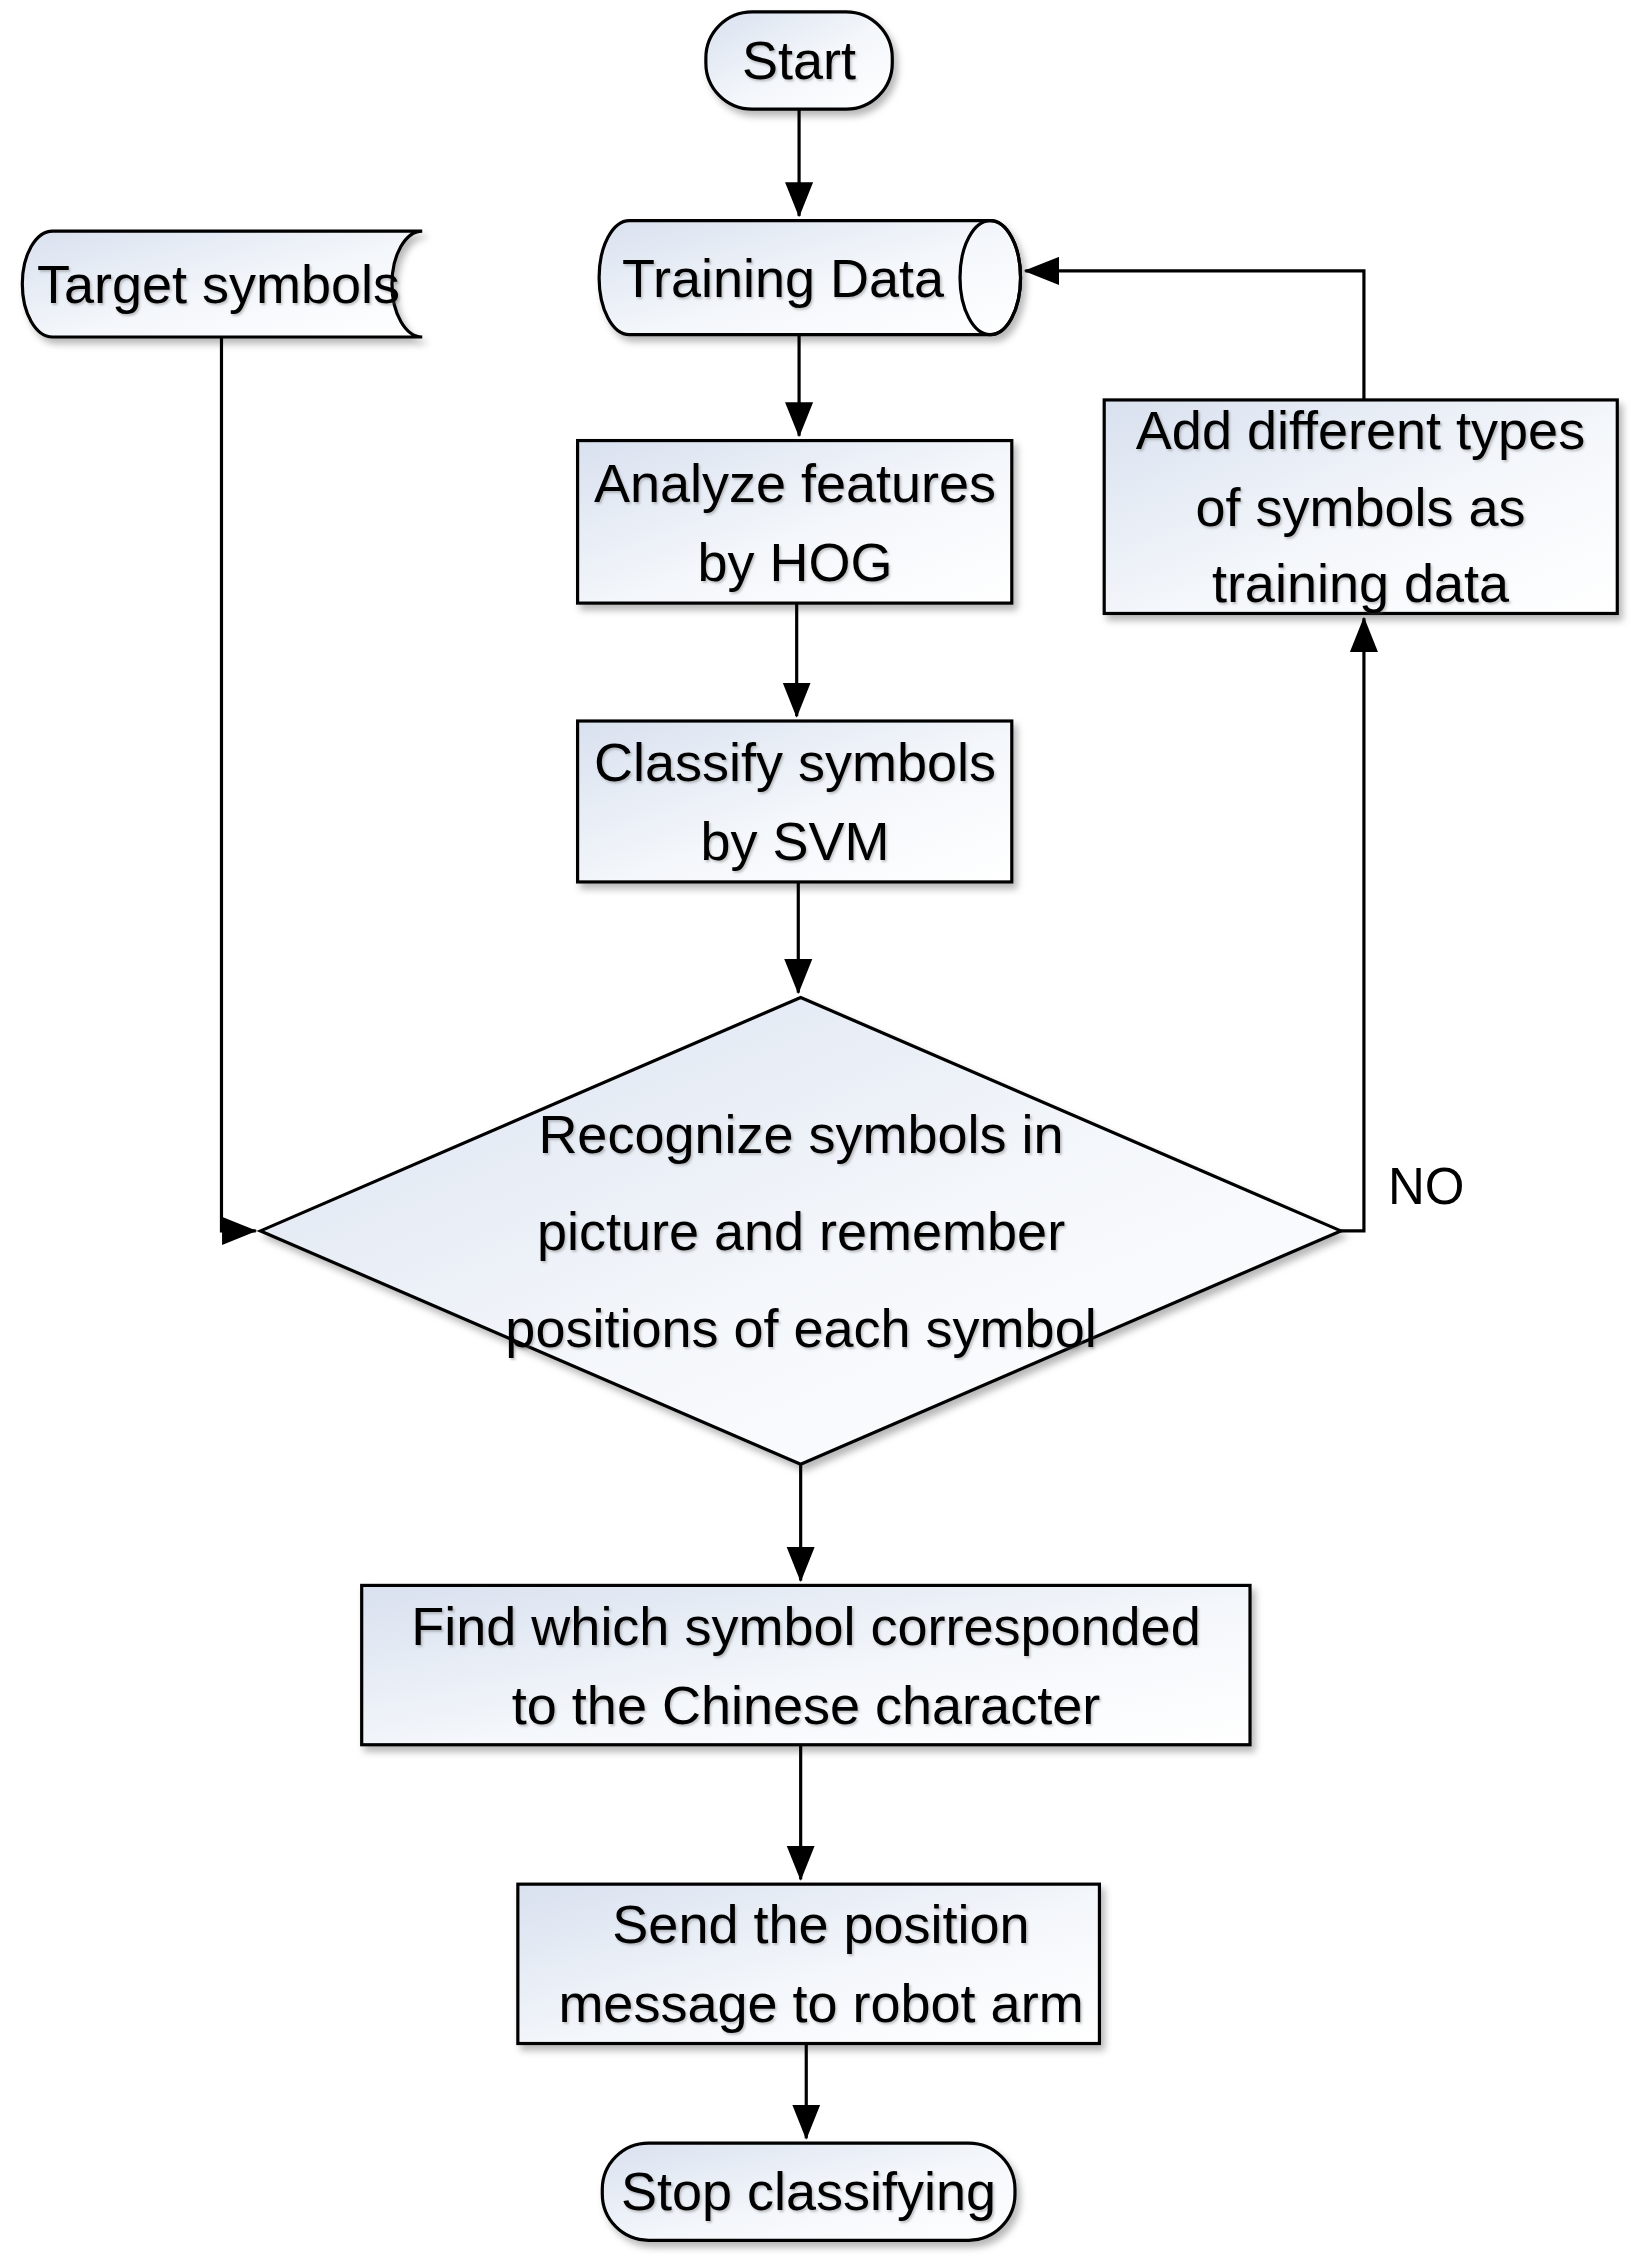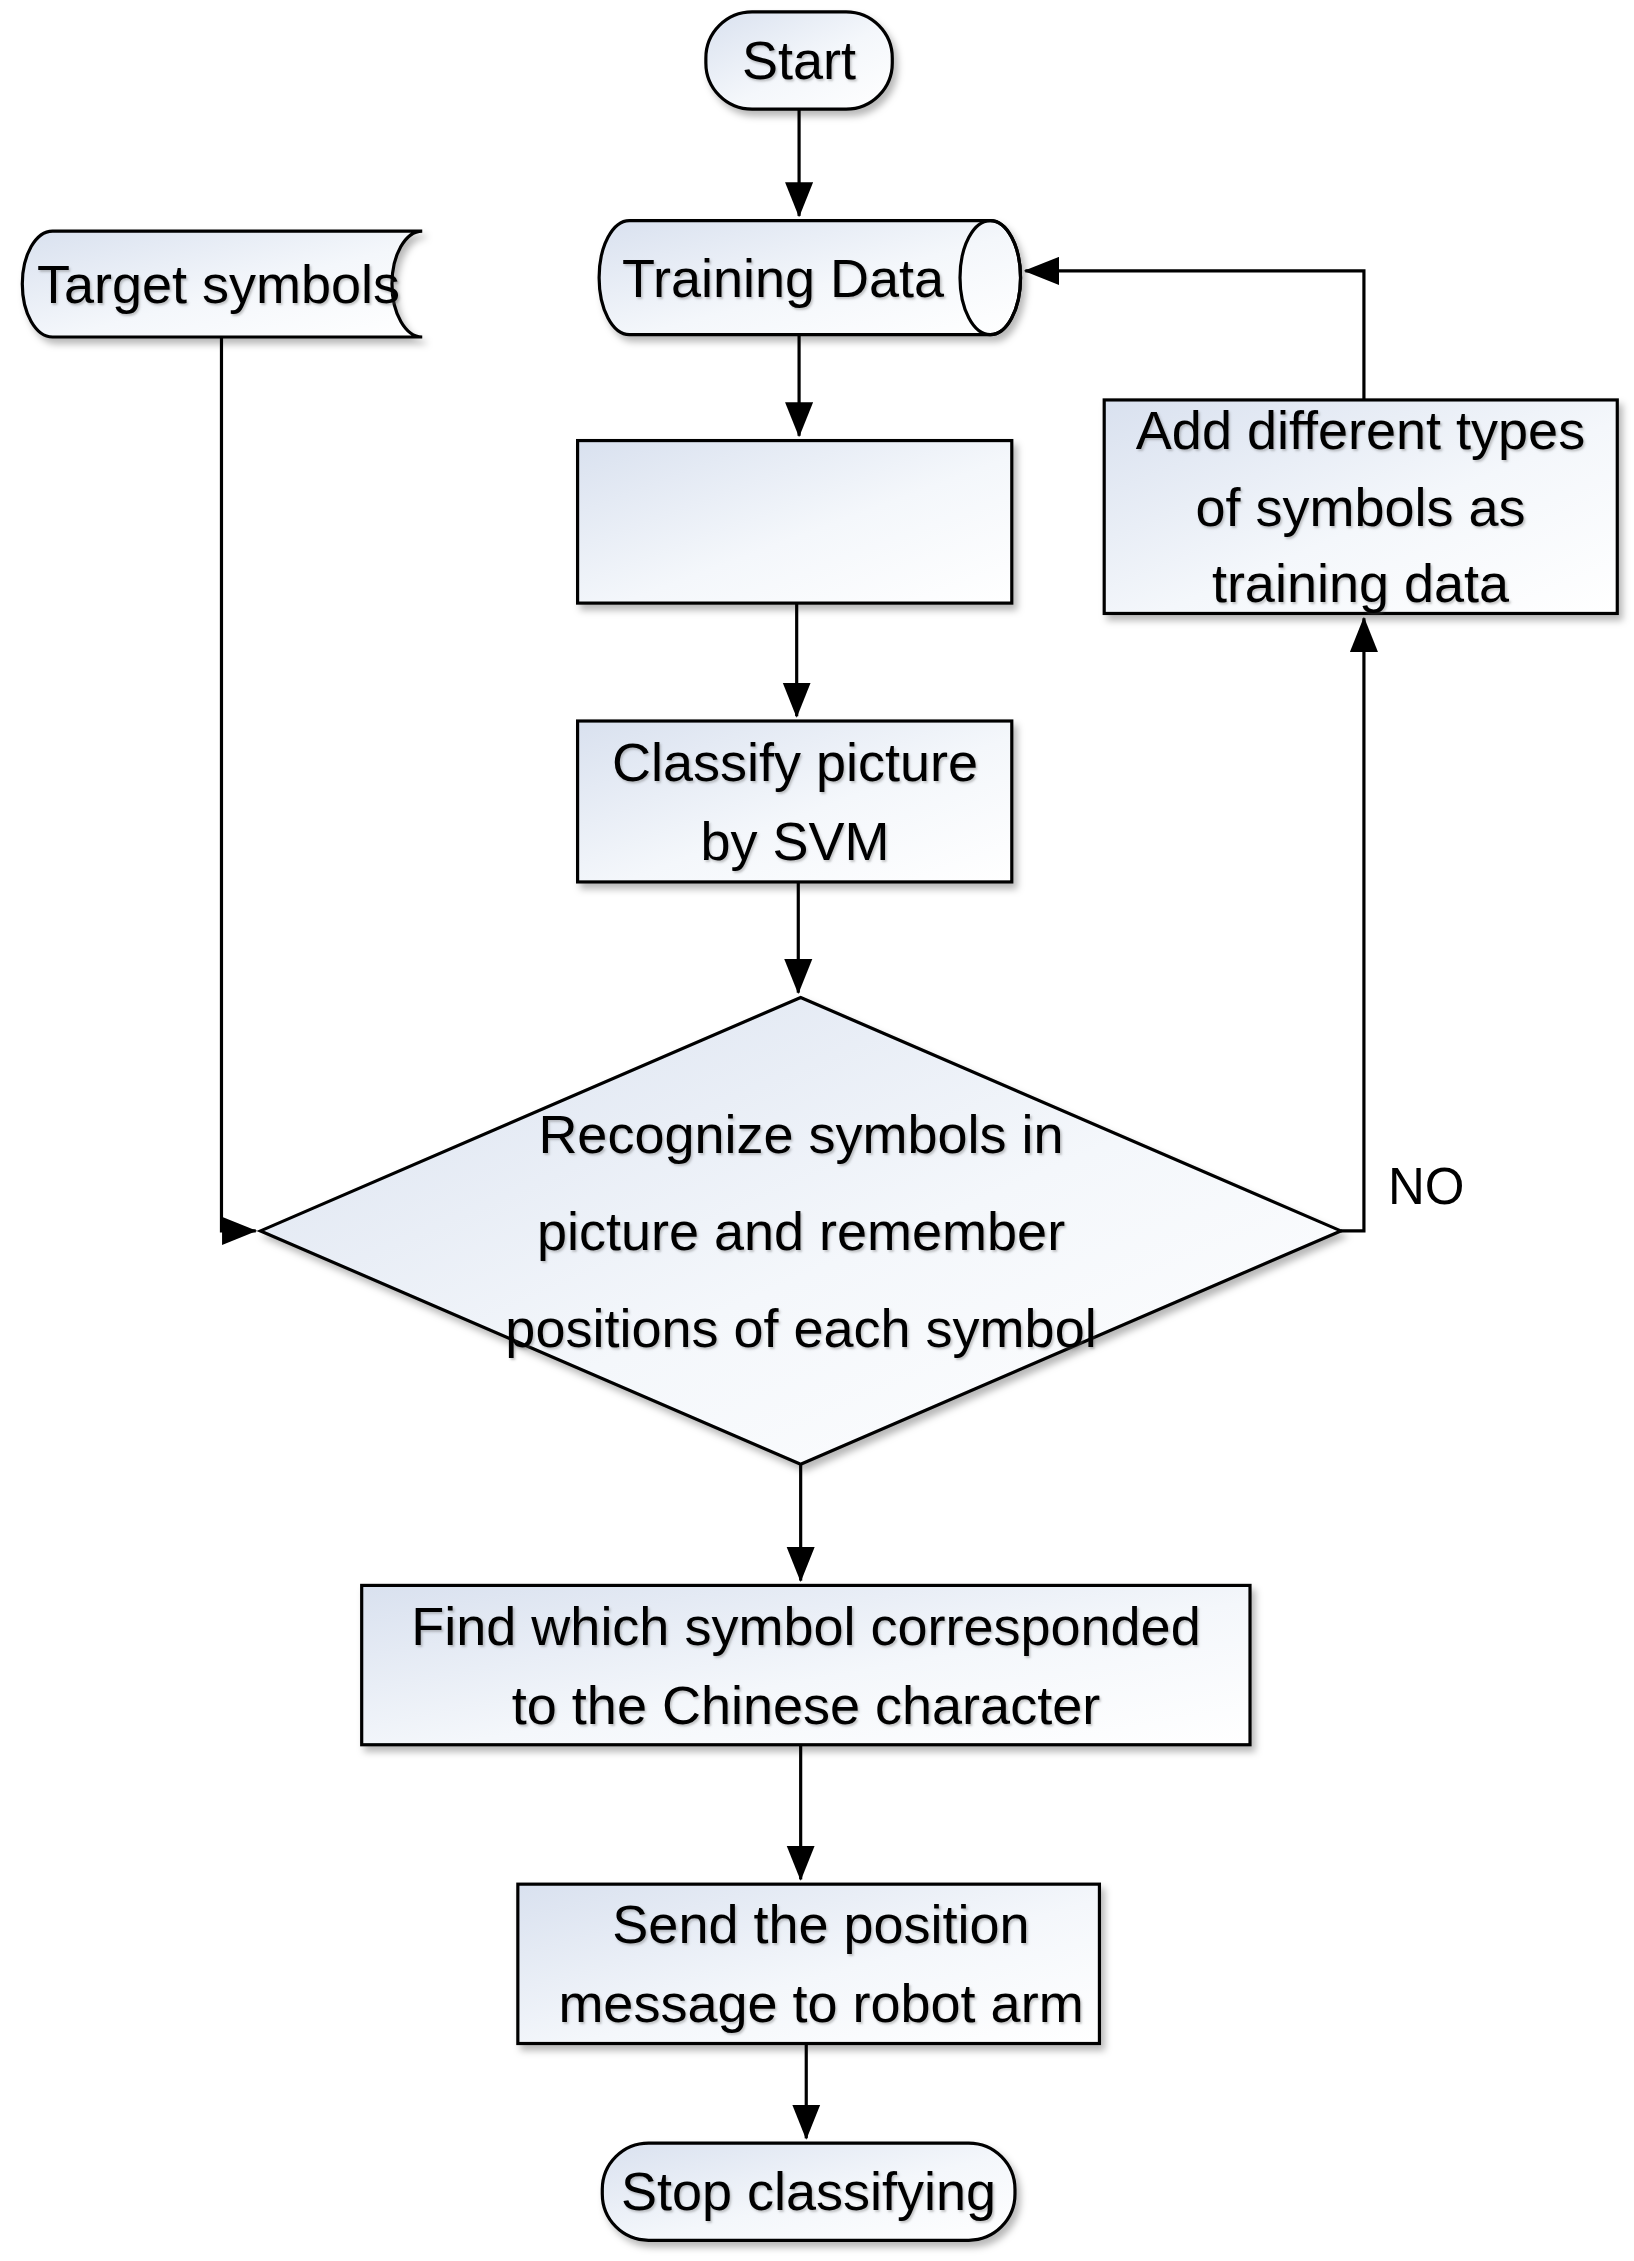--- a/index.html
+++ b/index.html
@@ -89,26 +89,28 @@
       <rect x="756" y="2690" width="518" height="122" rx="58" ry="58"></rect>
     </g>
   </svg>
 
   <div class="lbl" style="left:706px;top:12px;width:186px;height:97px;">Start</div>
 
   <div class="lbl" style="left:32px;top:231px;width:373px;height:106px;">Target symbols</div>
 
   <div class="lbl" style="left:603px;top:221px;width:360px;height:114px;">Training Data</div>
 
+  <div class="lbl" style="left:578px;top:441px;width:434px;height:163px;">Analyze features
+by HOG</div>
 
   <div class="lbl" style="left:1104px;top:400px;width:513px;height:214px;line-height:1.42;">Add different types
 of symbols as
 training data</div>
 
-  <div class="lbl" style="left:578px;top:721px;width:434px;height:161px;">Classify picture
+  <div class="lbl" style="left:578px;top:721px;width:434px;height:161px;">Classify symbols
 by SVM</div>
 
   <div class="lbl decision" style="left:261px;top:998px;width:1080px;height:467px;text-align:center;">Recognize symbols in
 picture and remember
 positions of each symbol</div>
 
   <div class="lbl" style="left:362px;top:1586px;width:888px;height:159px;">Find which symbol corresponded
 to the Chinese character</div>
 
   <div class="lbl" style="left:518px;top:1884px;width:582px;height:159px;margin-left:12px;">Send the position

